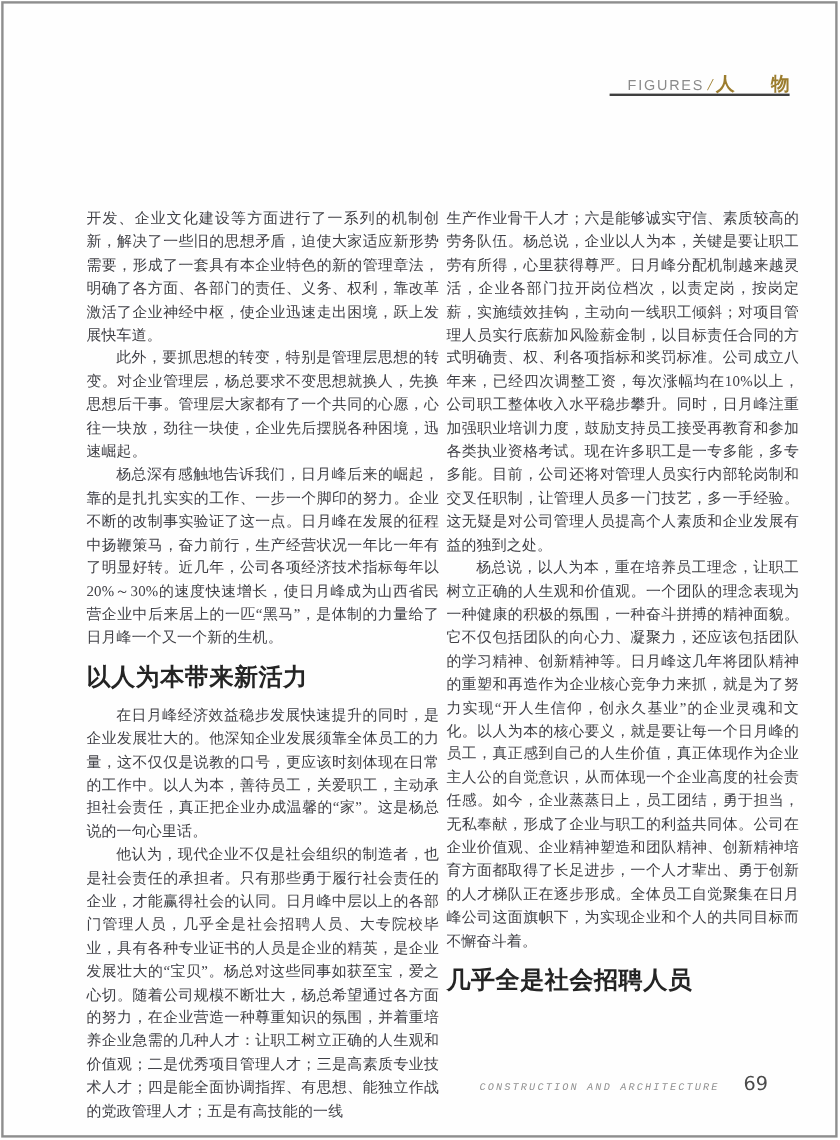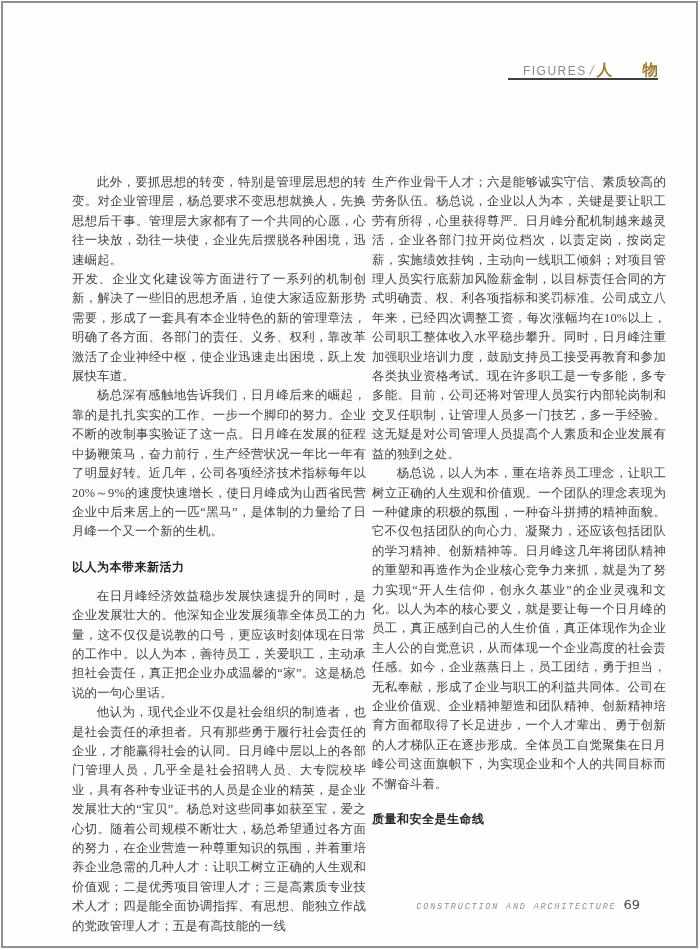--- a/index.html
+++ b/index.html
@@ -49,66 +49,66 @@
   }
   .col { width: 294px; }
   .para {
     font-size: 12.4px; line-height: 19.4px;
     color: var(--body_text, #404046);
     text-align: justify;
     letter-spacing: 0.2px;
   }
   .para.indent { text-indent: 2em; }
   .sec-heading {
-    font-family: Liberation Serif, serif;
-    font-size: 12px; font-weight: bold; line-height: 22px;
+    font-family: Liberation Mono, monospace;
+    font-size: 20px; font-weight: bold; line-height: 22px;
     color: var(--heading_text, #242424);
     margin: 14px 0 9px 0;
     letter-spacing: 0.5px;
   }
   
   .footer {
     position: absolute; bottom: 38px; right: 60px;
-    display: flex; align-items: baseline; gap: 7px;
+    display: flex; align-items: baseline; gap: 20px;
     white-space: nowrap;
   }
   .journal {
     font-family: "Liberation Mono", monospace;
     font-style: italic; font-size: 8.5px; letter-spacing: 1.8px;
     color: var(--footer_gray, #909090);
   }
   .pageno {
     font-family: "DejaVu Sans", sans-serif;
-    font-size: 13px; color: var(--pageno_color, #4a4a4a);
+    font-size: 16px; color: var(--pageno_color, #4a4a4a);
   }
 </style>
 </head>
 <body>
 
 <div class="page">
   <div class="frame"></div>
 
   <div class="header">
     <span class="hdr-en">FIGURES</span><span class="hdr-slash">/</span><span class="hdr-cn">人 物</span>
     <div class="hdr-line"></div>
   </div>
 
   <div class="columns">
     <div class="col">
+      <p class="para">开发、企业文化建设等方面进行了一系列的机制创新，解决了一些旧的思想矛盾，迫使大家适应新形势需要，形成了一套具有本企业特色的新的管理章法，明确了各方面、各部门的责任、义务、权利，靠改革激活了企业神经中枢，使企业迅速走出困境，跃上发展快车道。</p>
       <p class="para indent">此外，要抓思想的转变，特别是管理层思想的转变。对企业管理层，杨总要求不变思想就换人，先换思想后干事。管理层大家都有了一个共同的心愿，心往一块放，劲往一块使，企业先后摆脱各种困境，迅速崛起。</p>
-      <p class="para">开发、企业文化建设等方面进行了一系列的机制创新，解决了一些旧的思想矛盾，迫使大家适应新形势需要，形成了一套具有本企业特色的新的管理章法，明确了各方面、各部门的责任、义务、权利，靠改革激活了企业神经中枢，使企业迅速走出困境，跃上发展快车道。</p>
-      <p class="para indent">杨总深有感触地告诉我们，日月峰后来的崛起，靠的是扎扎实实的工作、一步一个脚印的努力。企业不断的改制事实验证了这一点。日月峰在发展的征程中扬鞭策马，奋力前行，生产经营状况一年比一年有了明显好转。近几年，公司各项经济技术指标每年以20%～9%的速度快速增长，使日月峰成为山西省民营企业中后来居上的一匹“黑马”，是体制的力量给了日月峰一个又一个新的生机。</p>
+      <p class="para indent">杨总深有感触地告诉我们，日月峰后来的崛起，靠的是扎扎实实的工作、一步一个脚印的努力。企业不断的改制事实验证了这一点。日月峰在发展的征程中扬鞭策马，奋力前行，生产经营状况一年比一年有了明显好转。近几年，公司各项经济技术指标每年以20%～30%的速度快速增长，使日月峰成为山西省民营企业中后来居上的一匹“黑马”，是体制的力量给了日月峰一个又一个新的生机。</p>
       <h2 class="sec-heading">以人为本带来新活力</h2>
       <p class="para indent">在日月峰经济效益稳步发展快速提升的同时，是企业发展壮大的。他深知企业发展须靠全体员工的力量，这不仅仅是说教的口号，更应该时刻体现在日常的工作中。以人为本，善待员工，关爱职工，主动承担社会责任，真正把企业办成温馨的“家”。这是杨总说的一句心里话。</p>
       <p class="para indent">他认为，现代企业不仅是社会组织的制造者，也是社会责任的承担者。只有那些勇于履行社会责任的企业，才能赢得社会的认同。日月峰中层以上的各部门管理人员，几乎全是社会招聘人员、大专院校毕业，具有各种专业证书的人员是企业的精英，是企业发展壮大的“宝贝”。杨总对这些同事如获至宝，爱之心切。随着公司规模不断壮大，杨总希望通过各方面的努力，在企业营造一种尊重知识的氛围，并着重培养企业急需的几种人才：让职工树立正确的人生观和价值观；二是优秀项目管理人才；三是高素质专业技术人才；四是能全面协调指挥、有思想、能独立作战的党政管理人才；五是有高技能的一线</p>
     </div>
     <div class="col">
       <p class="para">生产作业骨干人才；六是能够诚实守信、素质较高的劳务队伍。杨总说，企业以人为本，关键是要让职工劳有所得，心里获得尊严。日月峰分配机制越来越灵活，企业各部门拉开岗位档次，以责定岗，按岗定薪，实施绩效挂钩，主动向一线职工倾斜；对项目管理人员实行底薪加风险薪金制，以目标责任合同的方式明确责、权、利各项指标和奖罚标准。公司成立八年来，已经四次调整工资，每次涨幅均在10%以上，公司职工整体收入水平稳步攀升。同时，日月峰注重加强职业培训力度，鼓励支持员工接受再教育和参加各类执业资格考试。现在许多职工是一专多能，多专多能。目前，公司还将对管理人员实行内部轮岗制和交叉任职制，让管理人员多一门技艺，多一手经验。这无疑是对公司管理人员提高个人素质和企业发展有益的独到之处。</p>
       <p class="para indent">杨总说，以人为本，重在培养员工理念，让职工树立正确的人生观和价值观。一个团队的理念表现为一种健康的积极的氛围，一种奋斗拼搏的精神面貌。它不仅包括团队的向心力、凝聚力，还应该包括团队的学习精神、创新精神等。日月峰这几年将团队精神的重塑和再造作为企业核心竞争力来抓，就是为了努力实现“开人生信仰，创永久基业”的企业灵魂和文化。以人为本的核心要义，就是要让每一个日月峰的员工，真正感到自己的人生价值，真正体现作为企业主人公的自觉意识，从而体现一个企业高度的社会责任感。如今，企业蒸蒸日上，员工团结，勇于担当，无私奉献，形成了企业与职工的利益共同体。公司在企业价值观、企业精神塑造和团队精神、创新精神培育方面都取得了长足进步，一个人才辈出、勇于创新的人才梯队正在逐步形成。全体员工自觉聚集在日月峰公司这面旗帜下，为实现企业和个人的共同目标而不懈奋斗着。</p>
-      <h2 class="sec-heading">质量和安全是生命线</h2>
+      <h2 class="sec-heading">几乎全是社会招聘人员</h2>
     </div>
   </div>
 
   <div class="footer">
     <span class="journal">CONSTRUCTION AND ARCHITECTURE</span>
     <span class="pageno">69</span>
   </div>
 </div>
 
 </body></html>

